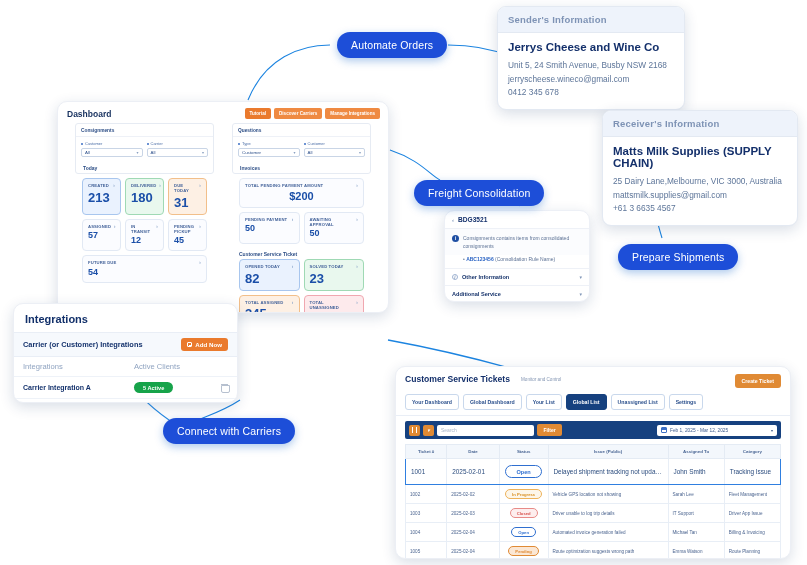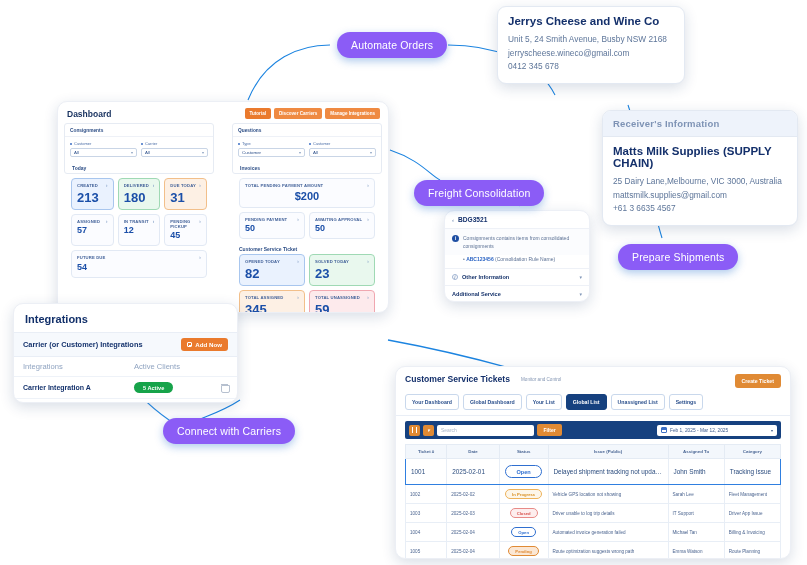--- a/index.html
+++ b/index.html
@@ -27,38 +27,38 @@
     background:#eef3fb; color:#7e93b5; font-size:9.5px; font-weight:bold;
     padding:7px 10px; border-radius:8px 8px 0 0; border-bottom:1px solid #e3e9f2;
     letter-spacing:.2px;
   }
   .infocard .body { padding:8px 10px 9px 10px; }
   .infocard .name { font-size:11.5px; font-weight:bold; color:#14306b; margin-bottom:6px; }
   .infocard .ln { font-size:8.3px; color:#5d7599; line-height:1.65; }
 
   
   .pill {
-    position:absolute; background:#8b5cf6; color:#fff; border-radius:20px;
+    position:absolute; background:#1d4ed8; color:#fff; border-radius:20px;
     font-size:10.5px; padding:7px 14px; white-space:nowrap;
     box-shadow: 0 3px 9px rgba(21,101,201,.35);
     letter-spacing:.15px;
   }
 
   
   #dashboard { left:57px; top:101px; width:332px; height:212px; overflow:hidden;
                border:1px solid #eceff5; }
   .dash-head { display:flex; align-items:center; justify-content:space-between;
                padding:6px 8px 4px 9px; }
   .dash-title { font-size:8.5px; font-weight:bold; color:#17315f; }
   .dash-btns { display:flex; gap:3px; }
   .obtn { background:#ea7a2d; color:#fff; font-size:4.6px; font-weight:bold;
           padding:3px 5px; border-radius:2px; white-space:nowrap; border:none; }
   .obtn.ghost { background:#ef8a42; }
 
-  .dash-cols { display:flex; gap:18px; padding:0 6px; }
+  .dash-cols { display:flex; gap:18px; padding:0 17px; }
   .dcol { flex:1; }
   .sect { border:1px solid #e6ebf3; border-radius:3px; background:#fff; margin-bottom:4px; }
   .sect-h { font-size:4.8px; font-weight:bold; color:#2d4e86; padding:4px 5px 3px 5px;
             border-bottom:1px solid #eef1f7; }
   .sect-b { padding:4px 5px 5px 5px; display:flex; gap:4px; }
   .fld { flex:1; }
   .fld-lab { font-size:4px; color:#4a6da6; margin-bottom:2px; display:flex; align-items:center; gap:2px; }
   .dot { width:2px; height:2px; border-radius:50%; background:#3c6fc4; display:inline-block; }
   .sel { border:1px solid #c9d5e6; border-radius:2px; height:9px; font-size:4.4px;
          color:#2c4f8a; display:flex; align-items:center; justify-content:space-between;
@@ -191,20 +191,21 @@
       <path d="M520 206 C 516 196, 512 192, 505 186"></path>
       <path d="M628 105 C 640 140, 650 200, 662 238"></path>
       <path d="M388 340 C 470 355, 560 380, 620 405" stroke-width="1.3"></path>
       <path d="M240 400 C 225 410, 210 415, 198 420"></path>
       <path d="M300 212 C 250 120, 140 118, 100 190 C 60 265, 95 380, 185 430" stroke="#1c84e0" stroke-width="1.1" opacity=".95"></path>
       <path d="M300 212 C 360 260, 420 330, 470 400" opacity="0"></path>
     </g>
   </svg>
 
   <div class="card infocard" id="sendercard" style="left:497px; top:6px; width:188px;">
+    <div class="ttl">Sender's Information</div>
     <div class="body">
       <div class="name">Jerrys Cheese and Wine Co</div>
       <div class="ln">Unit 5, 24 Smith Avenue, Busby NSW 2168</div>
       <div class="ln">jerryscheese.wineco@gmail.com</div>
       <div class="ln">0412 345 678</div>
     </div>
   </div>
 
   <div class="card infocard" id="receivercard" style="left:602px; top:110px; width:196px;">
     <div class="ttl">Receiver's Information</div>

